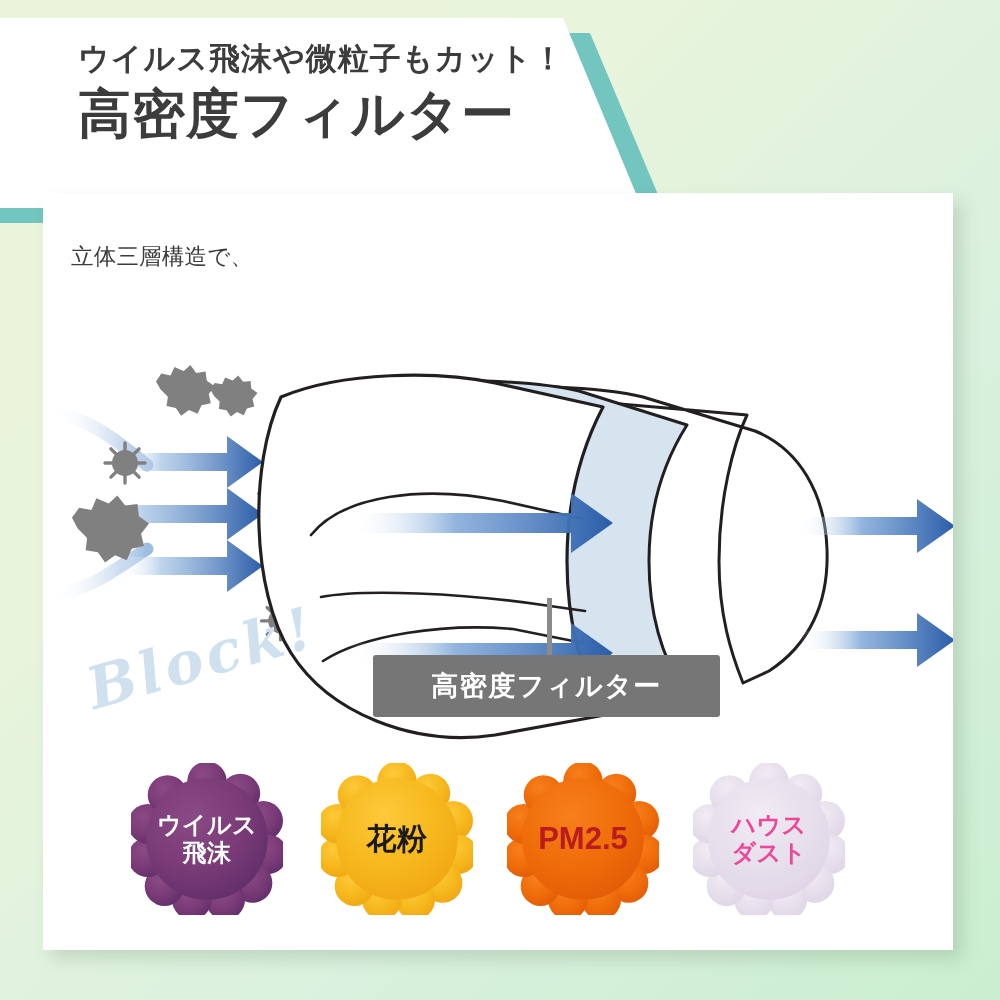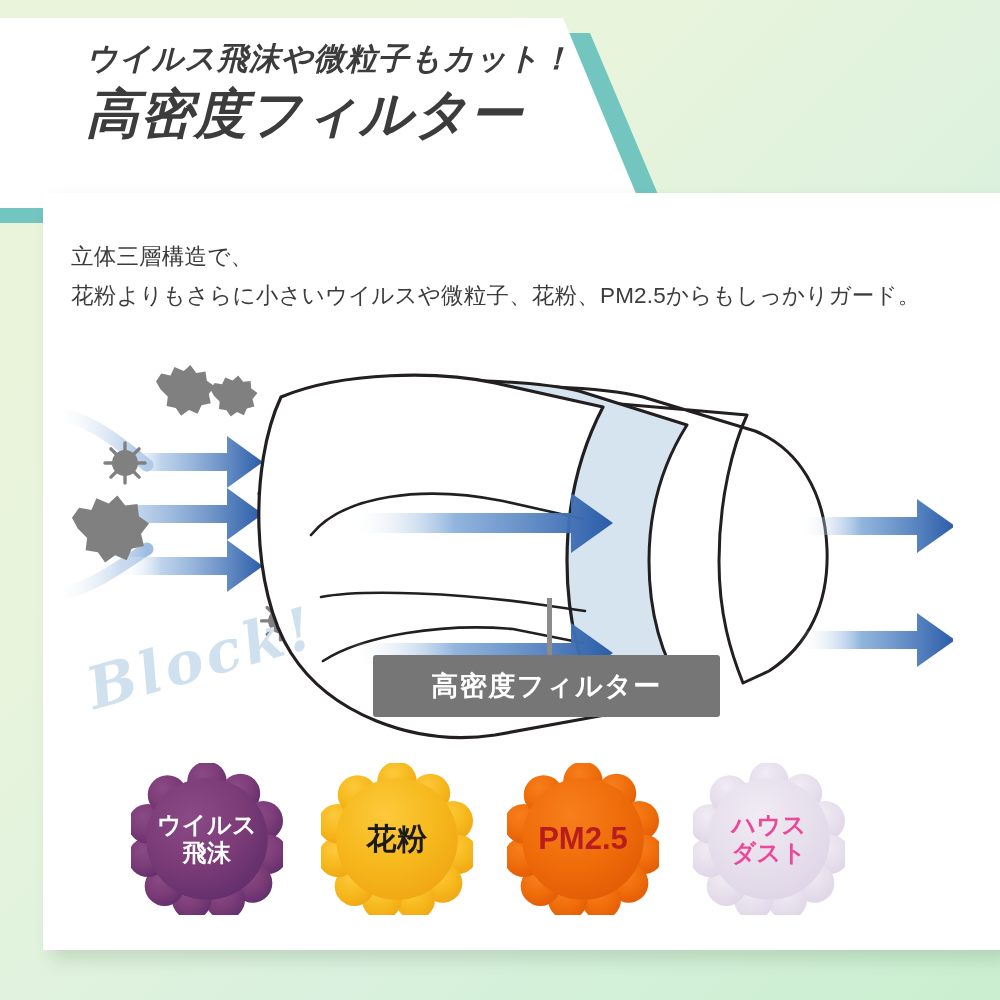--- a/index.html
+++ b/index.html
@@ -20,35 +20,34 @@
     background:#72c6bf;
     -webkit-clip-path:polygon(0 0,610px 0,690px 190px,0 190px);
     clip-path:polygon(0 0,610px 0,690px 190px,0 190px);
   }
   .banner-white{
     position:absolute;left:-20px;top:18px;width:662px;height:190px;
     background:#ffffff;
     -webkit-clip-path:polygon(0 0,583px 0,662px 190px,0 190px);
     clip-path:polygon(0 0,583px 0,662px 190px,0 190px);
   }
-  .banner-text{position:absolute;left:86px;top:40px;width:560px;font-style:italic;}
+  .banner-text{position:absolute;left:78px;top:40px;width:560px;}
   .kicker{
     font-size:31px;font-weight:700;color:#3c3c3c;letter-spacing:1px;
     line-height:1.25;white-space:nowrap;
   }
   .headline{
     font-size:53px;font-weight:700;color:#3c3c3c;letter-spacing:1px;
     line-height:1.18;margin-top:4px;white-space:nowrap;
   }
   
   .card{
     position:absolute;left:43px;top:193px;width:910px;height:757px;
     background:#ffffff;
     box-shadow:9px 9px 16px rgba(90,120,90,.22);
-    padding-left:48px;
   }
   .body-copy{
     position:absolute;left:28px;top:45px;width:860px;
     font-size:22.5px;color:#3c3c3c;line-height:1.72;letter-spacing:.2px;
     white-space:nowrap;
   }
   
   .diagram{position:absolute;left:0;top:160px;width:910px;height:420px;}
   .diagram svg{display:block;}
   
@@ -100,21 +99,20 @@
   <div class="banner-white"></div>
   <div class="banner-text">
     <div class="kicker">ウイルス飛沫や微粒子もカット！</div>
     <div class="headline">高密度フィルター</div>
   </div>
 
   <div class="card">
 
     <div class="body-copy">
       <div>立体三層構造で、</div>
-      <div>花粉よりもさらに小さいウイルスや微粒子、花粉、PM2.5からもしっかりガード。</div>
     </div>
 
     <div class="diagram">
       <svg width="910" height="420" viewBox="0 0 910 420" xmlns="http://www.w3.org/2000/svg">
         <defs>
           <linearGradient id="arrGrad" x1="0" y1="0" x2="1" y2="0">
             <stop offset="0%" stop-color="#ffffff" stop-opacity="0"></stop>
             <stop offset="28%" stop-color="#a9c6e6" stop-opacity=".75"></stop>
             <stop offset="100%" stop-color="#2a5ca8"></stop>
           </linearGradient>

